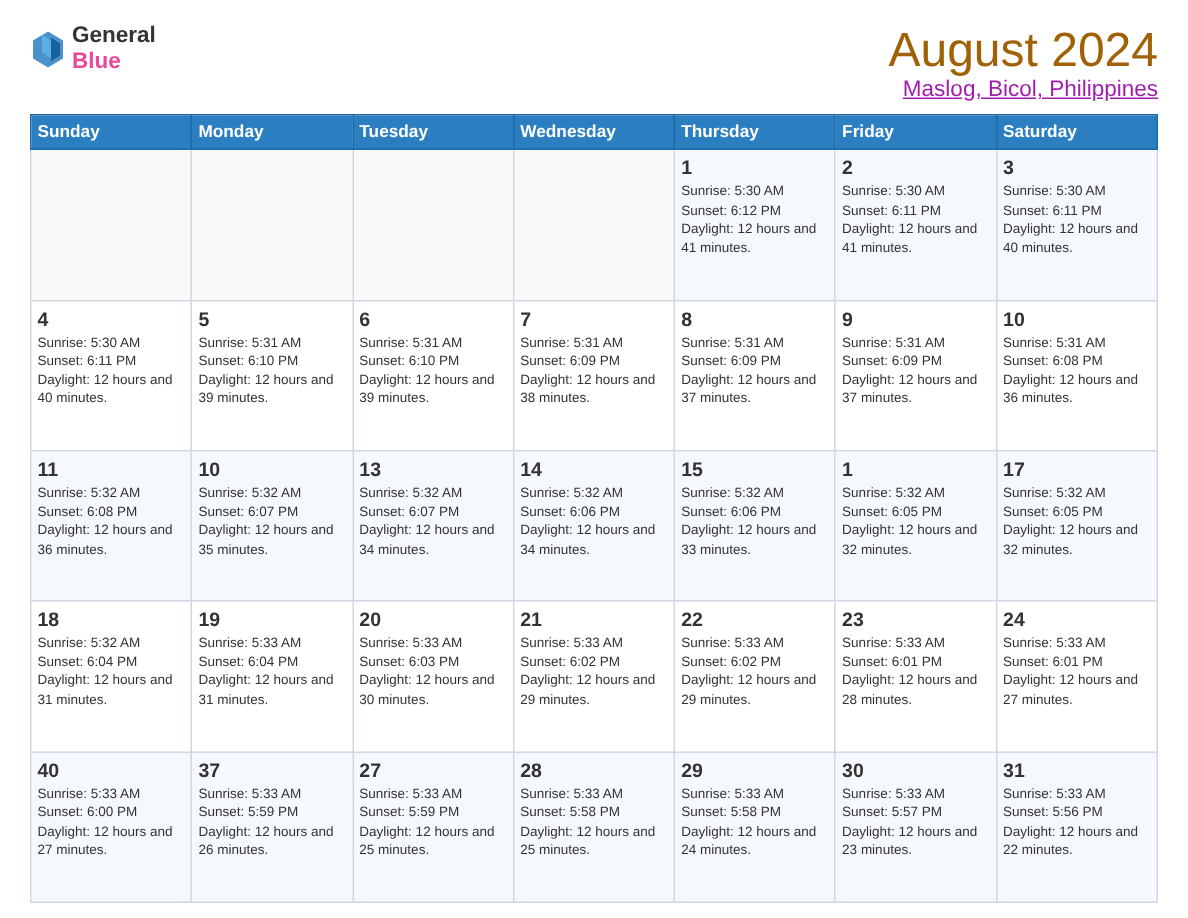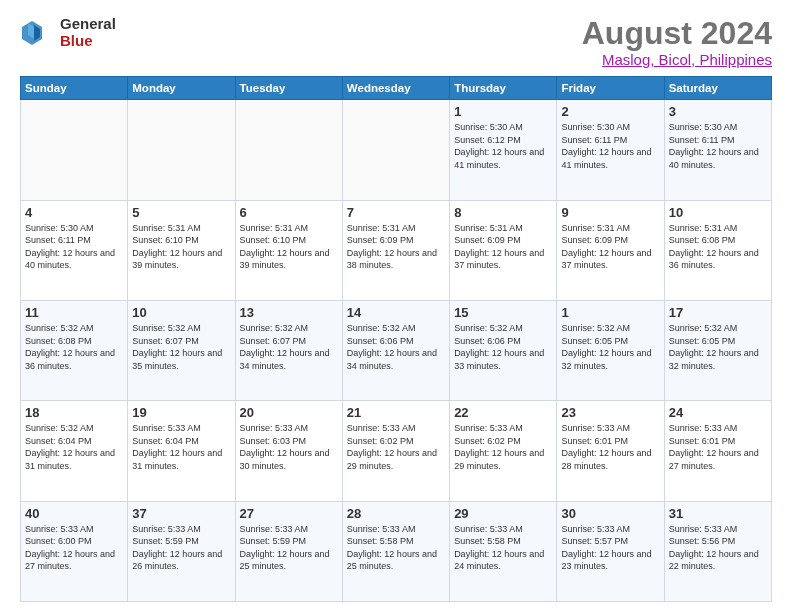--- a/index.html
+++ b/index.html
@@ -19,48 +19,48 @@
     }
     .header {
       display: flex;
       justify-content: space-between;
       align-items: flex-start;
       margin-bottom: 8px;
     }
     .logo {
       display: flex;
       align-items: center;
-      gap: 16px;
+      gap: 4px;
     }
     .logo-text {
       display: flex;
       flex-direction: column;
       line-height: 1.1;
     }
     .logo-general {
       font-size: 15px;
       font-weight: bold;
       color: #333;
     }
     .logo-blue {
       font-size: 15px;
       font-weight: bold;
-      color: #b91c1c;
+      color: #ec4899;
     }
     .logo-icon {
       width: 24px;
       height: 28px;
     }
     .title-area {
       text-align: right;
     }
     .main-title {
       font-size: 32px;
-      font-weight: bold;
-      color: #737373;
+      font-weight: normal;
+      color: #a16207;
       line-height: 1.1;
     }
     .subtitle {
       font-size: 15px;
       color: #a21caf;
       text-decoration: underline;
     }
     table {
       width: 100%;
       border-collapse: collapse;

